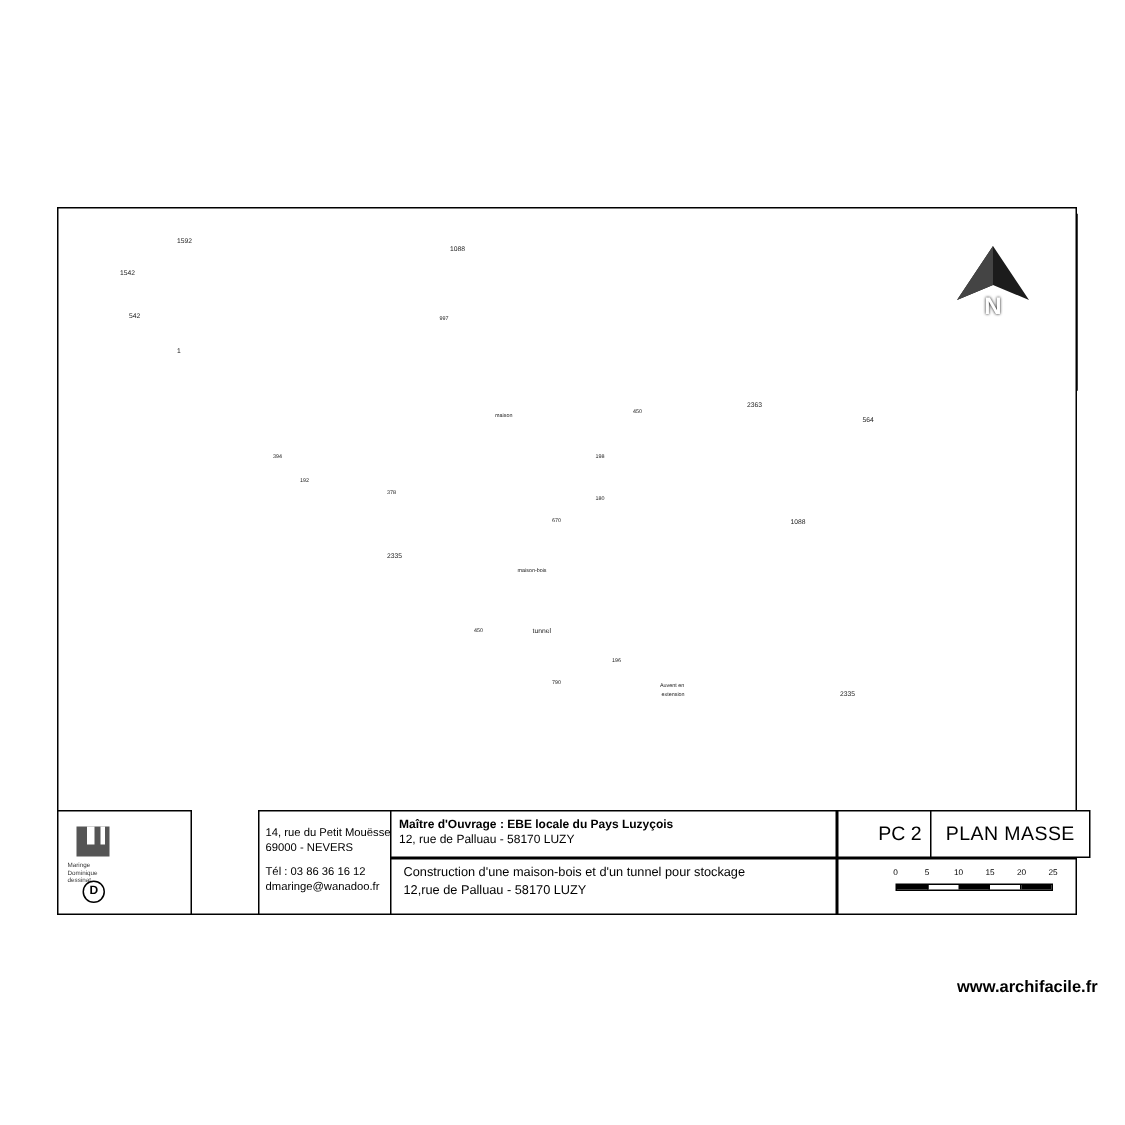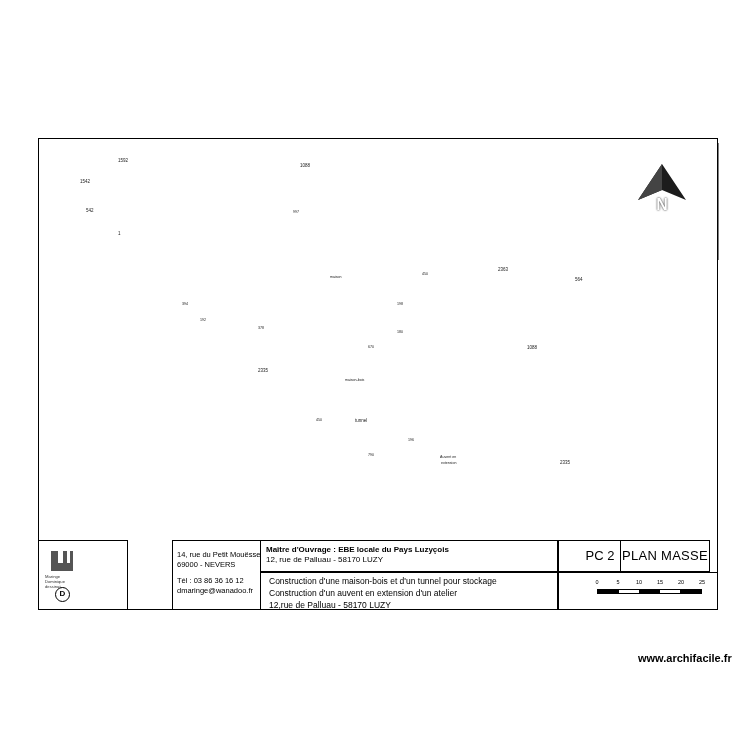--- a/index.html
+++ b/index.html
@@ -72,21 +72,21 @@
   }
   .tb-pc {
     left: 520px;
     top: 0px;
     width: 84px;
     height: 32px;
   }
   .tb-plan {
     left: 582px;
     top: 0px;
-    width: 90px;
+    width: 107px;
     height: 32px;
   }
   .tb-scale {
     left: 520px;
     top: 32px;
     width: 160px;
     height: 38px;
   }
   .addr-text {
     font-size: 7.5px;
@@ -418,21 +418,20 @@
   <div class="tb-cell tb-owner">
     <div class="owner-line1">
       <span>Maître d'Ouvrage</span>
       <span class="normal">: EBE locale du Pays Luzyçois</span>
     </div>
     <div class="owner-line2">12, rue de Palluau - 58170 LUZY</div>
   </div>
 
   <div class="tb-cell tb-desc">
     <div class="desc-line first">Construction d'une maison-bois et d'un tunnel pour stockage</div>
-    <div class="desc-line">Construction d'un auvent en extension d'un atelier</div>
     <div class="desc-line">12,rue de Palluau - 58170 LUZY</div>
   </div>
 
   <div class="tb-cell tb-pc">
     <div class="pc-text">PC 2</div>
   </div>
 
   <div class="tb-cell tb-plan">
     <div class="plan-text">PLAN MASSE</div>
   </div>

